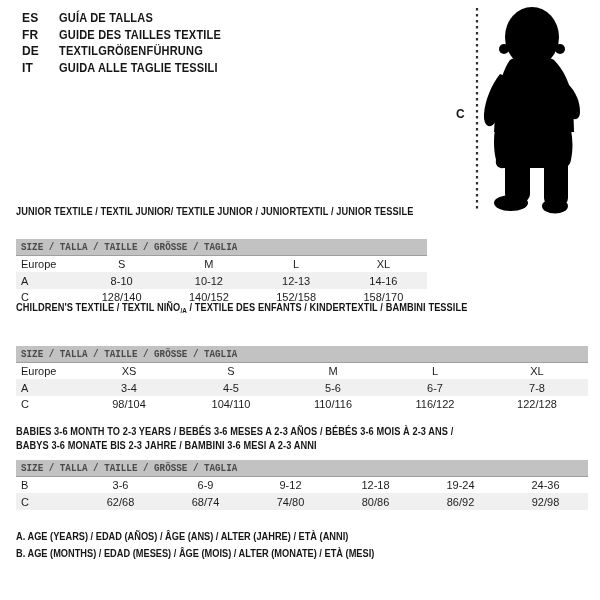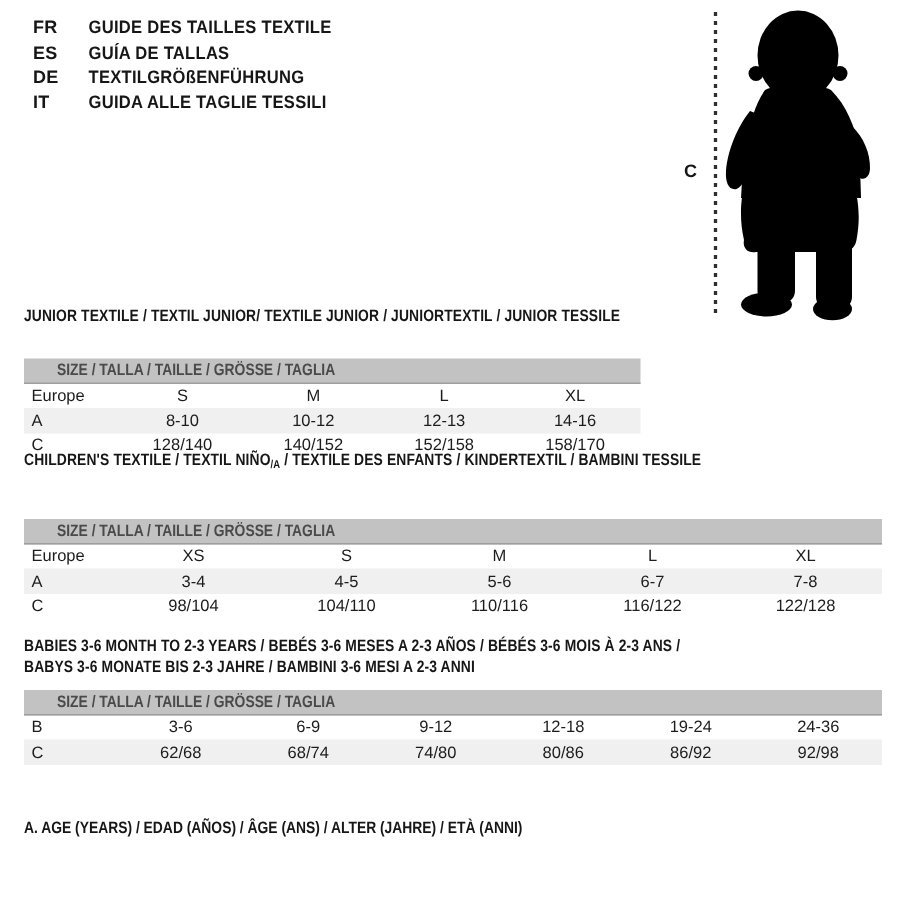--- a/index.html
+++ b/index.html
@@ -25,49 +25,49 @@
   .c-label{position:absolute;left:8px;top:107px;font-weight:bold;font-size:12px;}
 
   
   .sec-title{font-weight:bold;font-size:11px;letter-spacing:0.1px;line-height:14px;white-space:nowrap;}
   .subsc{font-size:7.5px;vertical-align:-2px;}
   .title-line{display:block;transform:scaleX(0.84);transform-origin:0 50%;white-space:nowrap;}
 
   
   .sg-table{background:#ffffff;}
   .thead{height:17px;background:var(--header-bar-bg,#c2c2c2);border-bottom:1px solid #9e9e9e;
-         display:flex;align-items:center;padding-left:22px;box-sizing:border-box;
-         color:var(--header-bar-text,#4a4a4a);font-size:11px;font-weight:bold;}
+         display:flex;align-items:center;padding-left:5px;box-sizing:border-box;
+         color:var(--header-bar-text,#4a4a4a);font-size:11px;font-weight:bold;font-family:Liberation Mono, monospace;}
   .trow{display:flex;height:16.4px;align-items:center;font-size:11px;color:#1c1c1c;}
   .trow.shaded{background:var(--alt-row-bg,#f0f0f0);}
   .tlabel{width:62px;flex:0 0 62px;padding-left:5px;box-sizing:border-box;text-align:left;}
   .tcell{flex:1;text-align:center;}
 
   .tbl1{left:16px;top:239px;width:411px;}
   .tbl2{left:16px;top:346px;width:572px;}
   .tbl3{left:16px;top:460px;width:572px;}
   .st1{left:16px;top:204px;}
   .st2{left:16px;top:300px;}
   .st3{left:16px;top:424px;}
 
   
   .footnotes{left:16px;top:530px;}
-  .foot-line{height:17.2px;font-weight:bold;font-size:11px;margin-top:16px;}
+  .foot-line{height:17.2px;font-weight:bold;font-size:11px;}
 </style>
 </head>
 <body>
 
 <div class="abs lang-block" id="langList">
     <div class="lang-row">
+      <span class="lang-code">ES</span>
+      <span class="cond92">GUÍA DE TALLAS</span>
+    </div>
+    <div class="lang-row">
       <span class="lang-code">FR</span>
       <span class="cond92">GUIDE DES TAILLES TEXTILE</span>
-    </div>
-    <div class="lang-row">
-      <span class="lang-code">ES</span>
-      <span class="cond92">GUÍA DE TALLAS</span>
     </div>
     <div class="lang-row">
       <span class="lang-code">DE</span>
       <span class="cond92">TEXTILGRÖßENFÜHRUNG</span>
     </div>
     <div class="lang-row">
       <span class="lang-code">IT</span>
       <span class="cond92">GUIDA ALLE TAGLIE TESSILI</span>
     </div>
   </div>
@@ -180,13 +180,14 @@
       <span class="tcell">68/74</span>
       <span class="tcell">74/80</span>
       <span class="tcell">80/86</span>
       <span class="tcell">86/92</span>
       <span class="tcell">92/98</span>
     </div>
   </div>
 
 <div class="abs footnotes" id="footnotes">
     <div class="foot-line"><span class="cond">A. AGE (YEARS) / EDAD (AÑOS) / ÂGE (ANS) / ALTER (JAHRE) / ETÀ (ANNI)</span></div>
+    <div class="foot-line"><span class="cond">B. AGE (MONTHS) / EDAD (MESES) / ÂGE (MOIS) / ALTER (MONATE) / ETÀ (MESI)</span></div>
   </div>
 
 </body></html>

